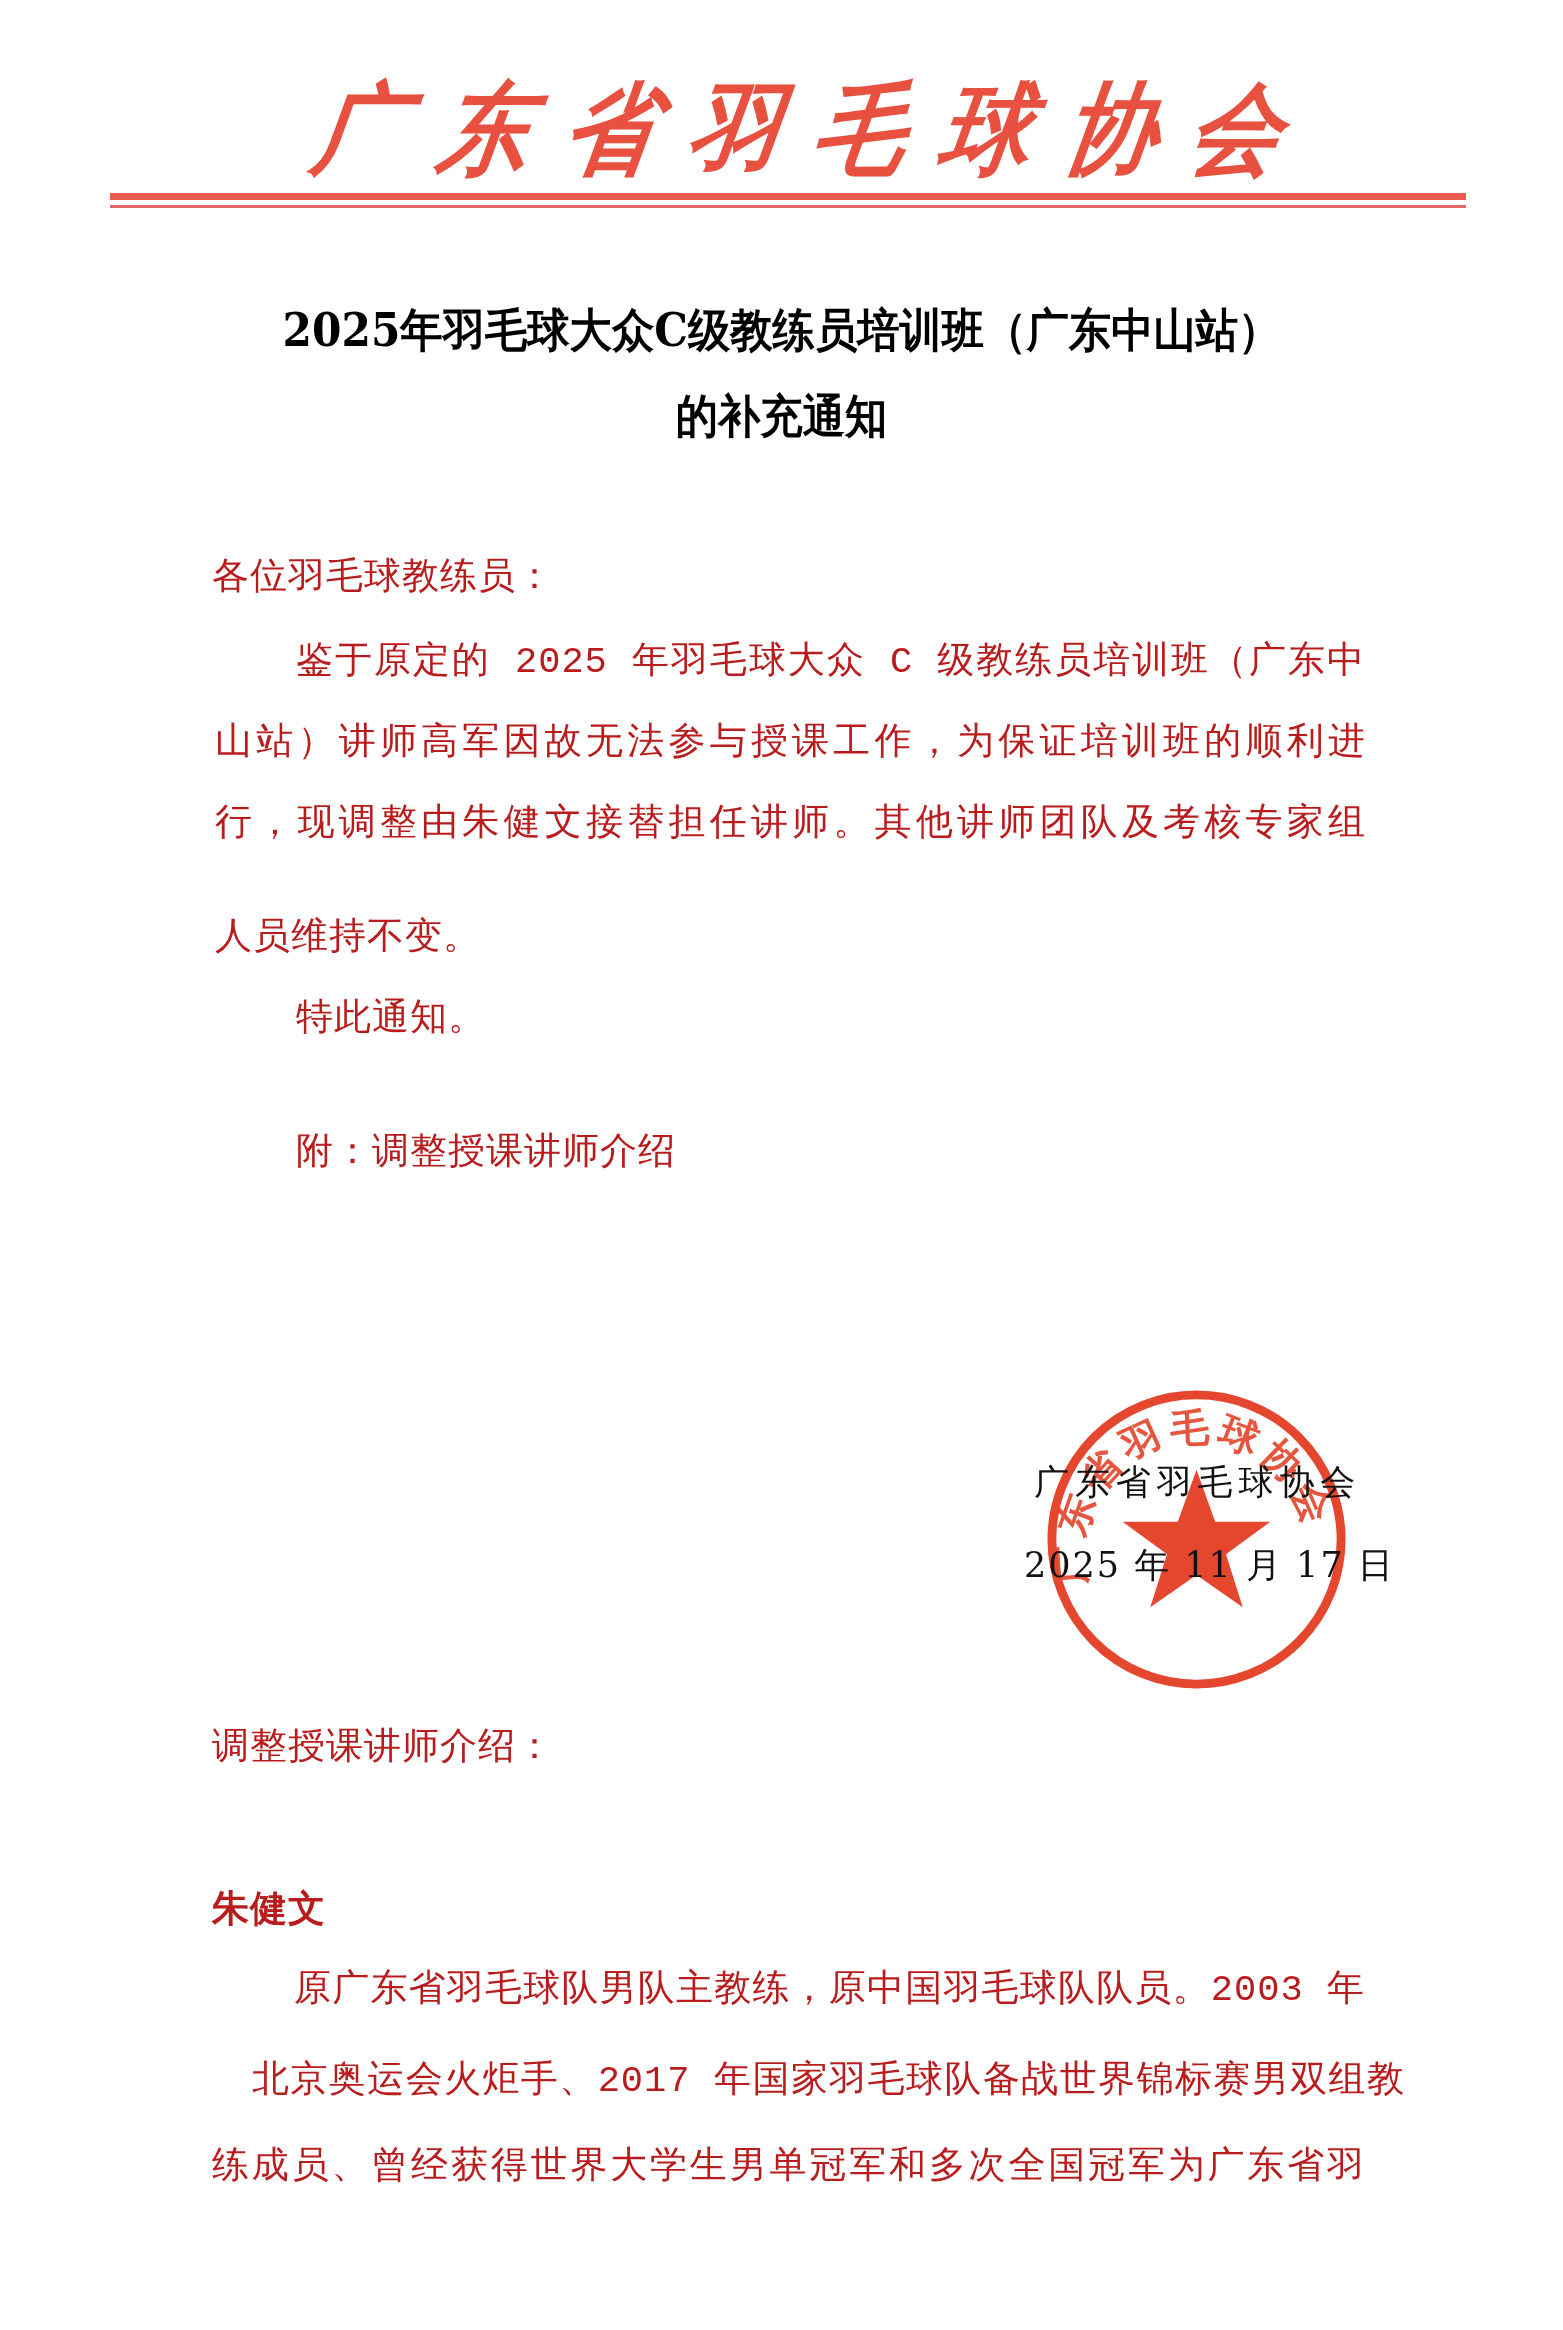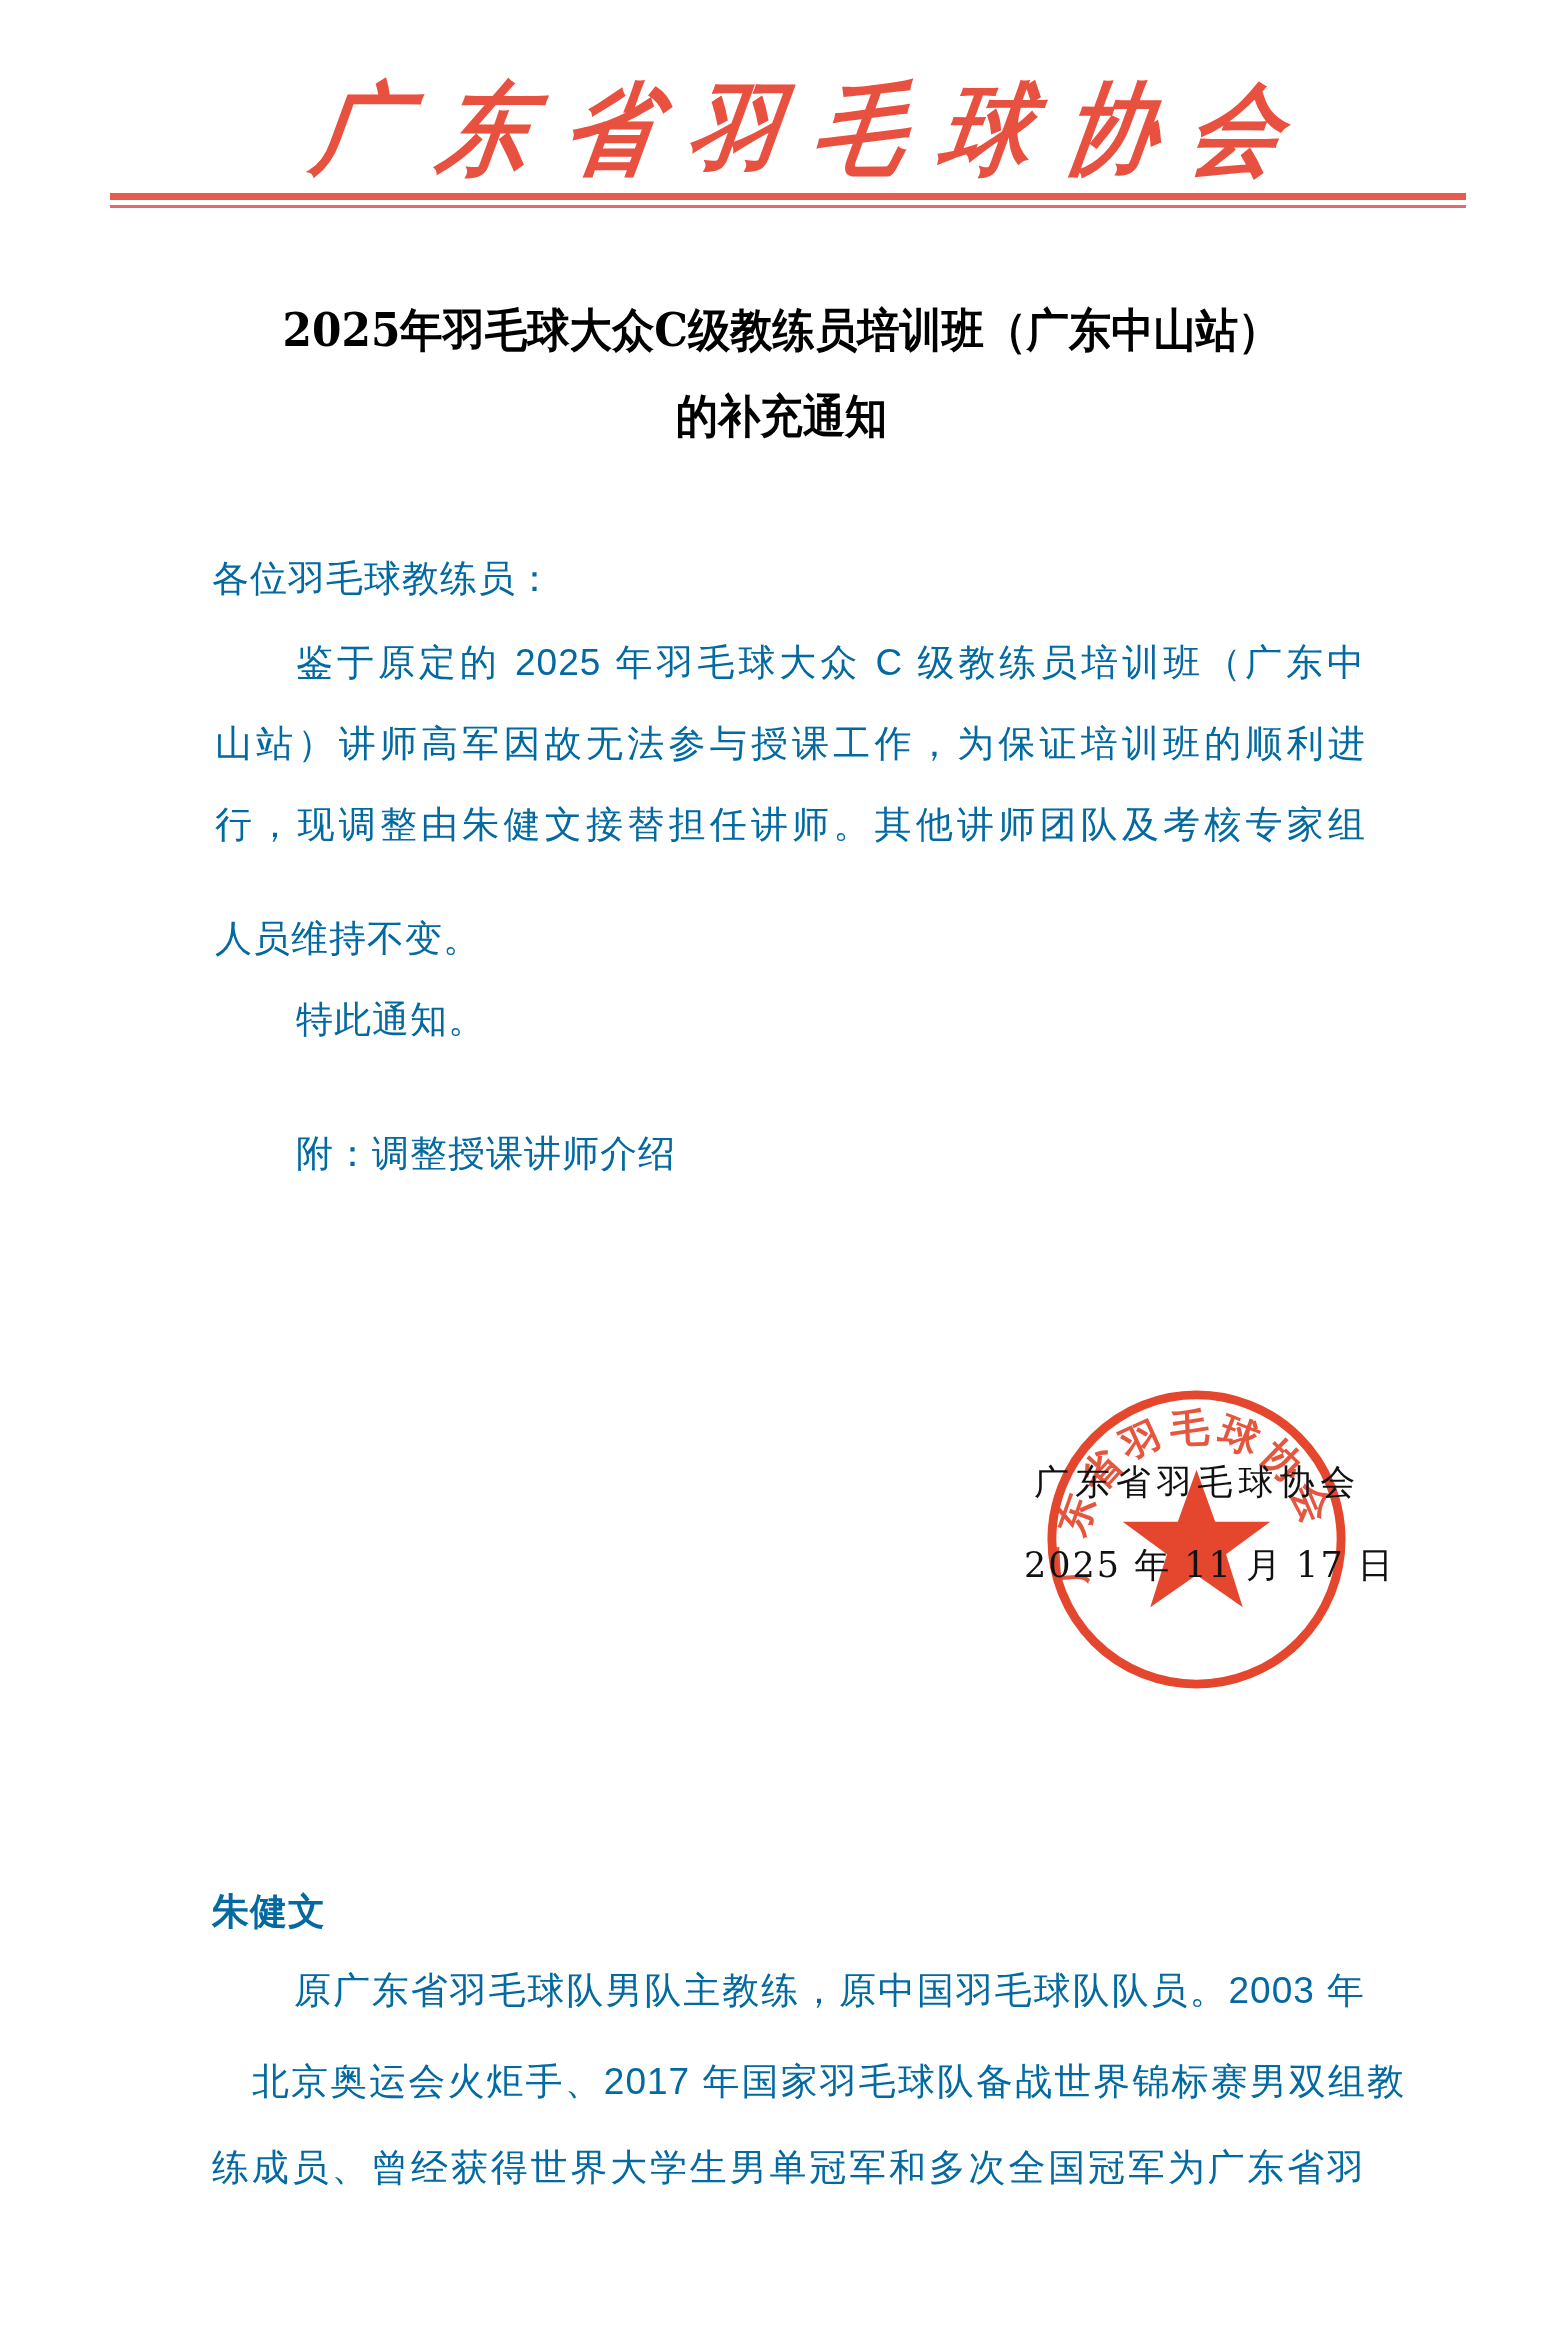--- a/index.html
+++ b/index.html
@@ -21,22 +21,22 @@
   .title {
     position: absolute; left: 0; width: 1563px; text-align: center;
     font-family: "DejaVu Serif", serif; font-weight: bold; color: #000;
     font-size: 46px; line-height: 55px; transform: scaleX(0.92);
   }
   .title.l1 { top: 303px; }
   .title.l2 { top: 389px; }
 
   
   .txt {
-    position: absolute; font-family: Liberation Sans, sans-serif; font-size: 37px;
-    line-height: 45px; color: #0369a1; white-space: nowrap; letter-spacing: 1px;
+    position: absolute; font-family: Liberation Mono, monospace; font-size: 37px;
+    line-height: 45px; color: #b91c1c; white-space: nowrap; letter-spacing: 1px;
   }
   .bold { font-weight: bold; }
   .justify-line { width: 1151px; text-align-last: justify; text-align: justify; }
 
   
   .seal { position: absolute; left: 1046px; top: 1389px; width: 301px; height: 301px; }
   .sig { position: absolute; font-family: "DejaVu Serif", serif; font-size: 35px; line-height: 41px; color: #111; white-space: nowrap; letter-spacing: 3.9px; }
 </style>
 </head>
 <body>
@@ -77,20 +77,21 @@
     <circle cx="153" cy="153" r="147" fill="none" stroke="#e4472e" stroke-width="9"></circle>
     <text font-family="DejaVu Serif, serif" font-size="40" font-weight="bold" fill="#e4472e" letter-spacing="6" opacity="0.92">
       <textPath href="#sealArc" startOffset="4%">广东省羽毛球协会</textPath>
     </text>
     <polygon fill="#e4472e" points="153,82 172,135 228,135 183,168 200,222 153,189 106,222 123,168 78,135 134,135"></polygon>
   </svg>
 
   <div class="sig" style="left:1034px; top:1462px; letter-spacing:5.9px;">广东省羽毛球协会</div>
   <div class="sig" style="left:1024px; top:1545px; letter-spacing:2px;">2025 年 11 月 17 日</div>
 
+  <div class="txt" style="left:212px; top:1726px;">调整授课讲师介绍：</div>
   <div class="txt bold" style="left:212px; top:1889px;">朱健文</div>
 
   <div class="txt justify-line" style="left:294px; top:1968px; width:1071px;">原广东省羽毛球队男队主教练，原中国羽毛球队队员。2003 年</div>
   <div class="txt justify-line" style="left:212px; top:2059px; width:1153px;margin-left:40px;">北京奥运会火炬手、2017 年国家羽毛球队备战世界锦标赛男双组教</div>
   <div class="txt justify-line" style="left:212px; top:2145px; width:1153px;">练成员、曾经获得世界大学生男单冠军和多次全国冠军为广东省羽</div>
 
 </div>
 
 
 </body></html>

